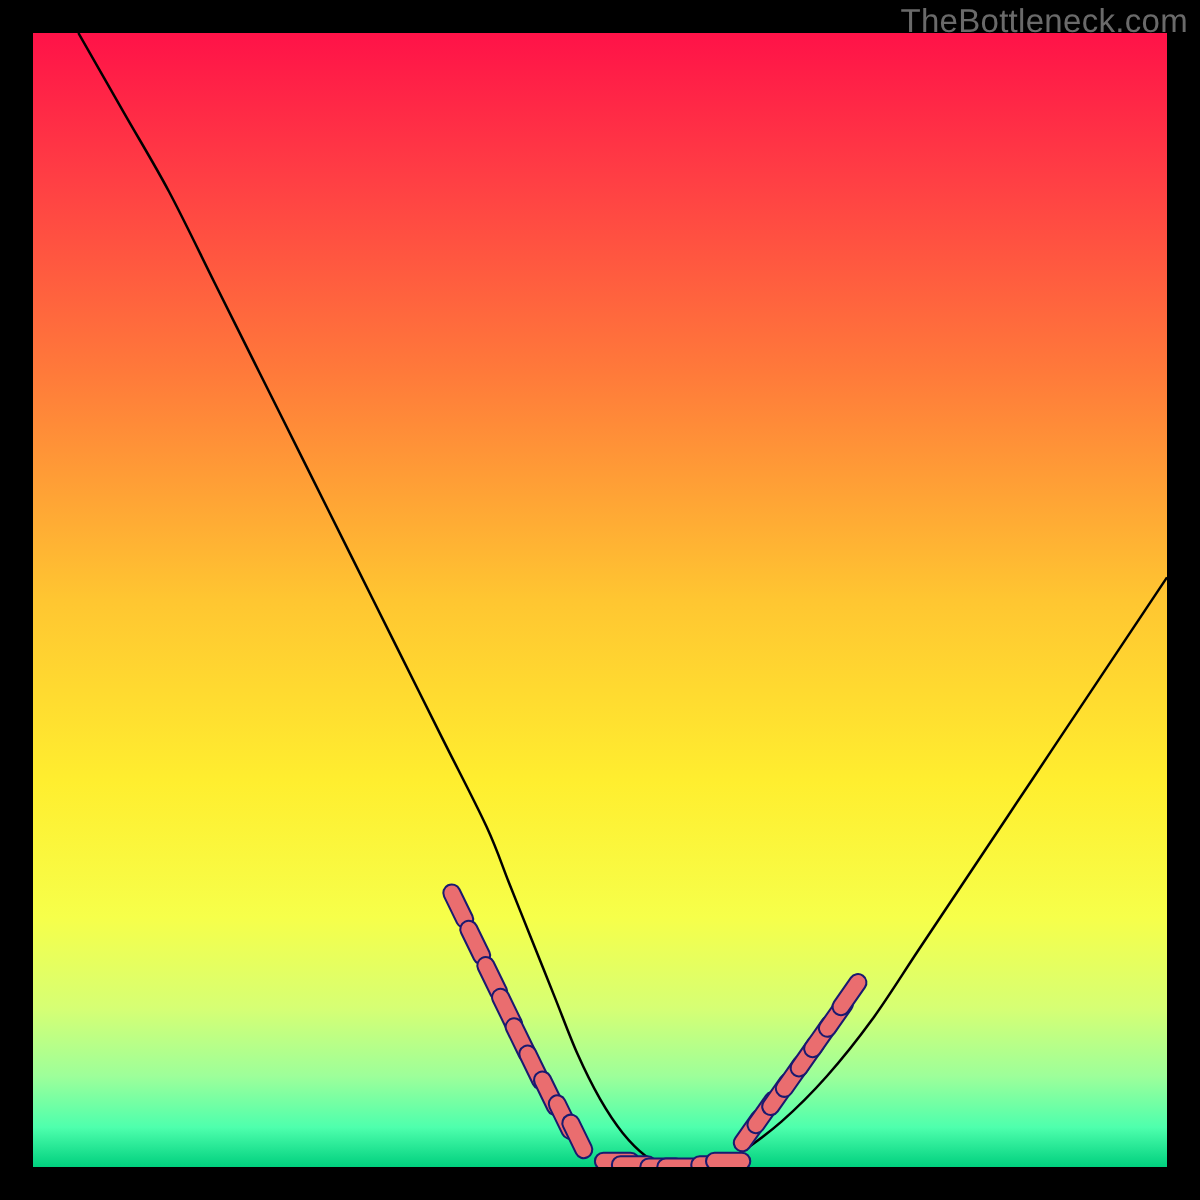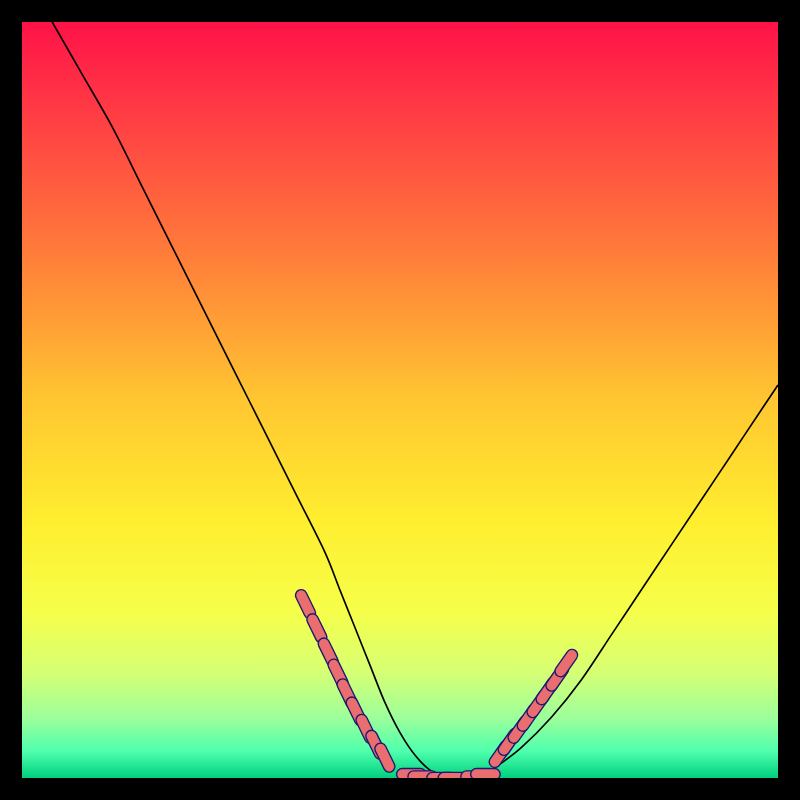--- a/index.html
+++ b/index.html
@@ -36,20 +36,21 @@
     font-family: Arial, Helvetica, sans-serif;
     font-size: 22px;
     letter-spacing: 0.2px;
     font-weight: 400;
   }
 </style>
 </head>
 <body>
 
 <div class="frame">
+  <div class="attribution">TheBottleneck.com</div>
   <div class="plot-area">
     <svg class="gradient" viewBox="0 0 100 100" preserveAspectRatio="none">
       <defs>
         <linearGradient id="bg-grad" x1="0" y1="0" x2="0" y2="1">
             <stop offset="0%" stop-color="#ff1248"></stop>
             <stop offset="13%" stop-color="#ff3f44"></stop>
             <stop offset="30%" stop-color="#ff7a3a"></stop>
             <stop offset="50%" stop-color="#ffc631"></stop>
             <stop offset="66%" stop-color="#ffee2f"></stop>
             <stop offset="78%" stop-color="#f6ff4a"></stop>

